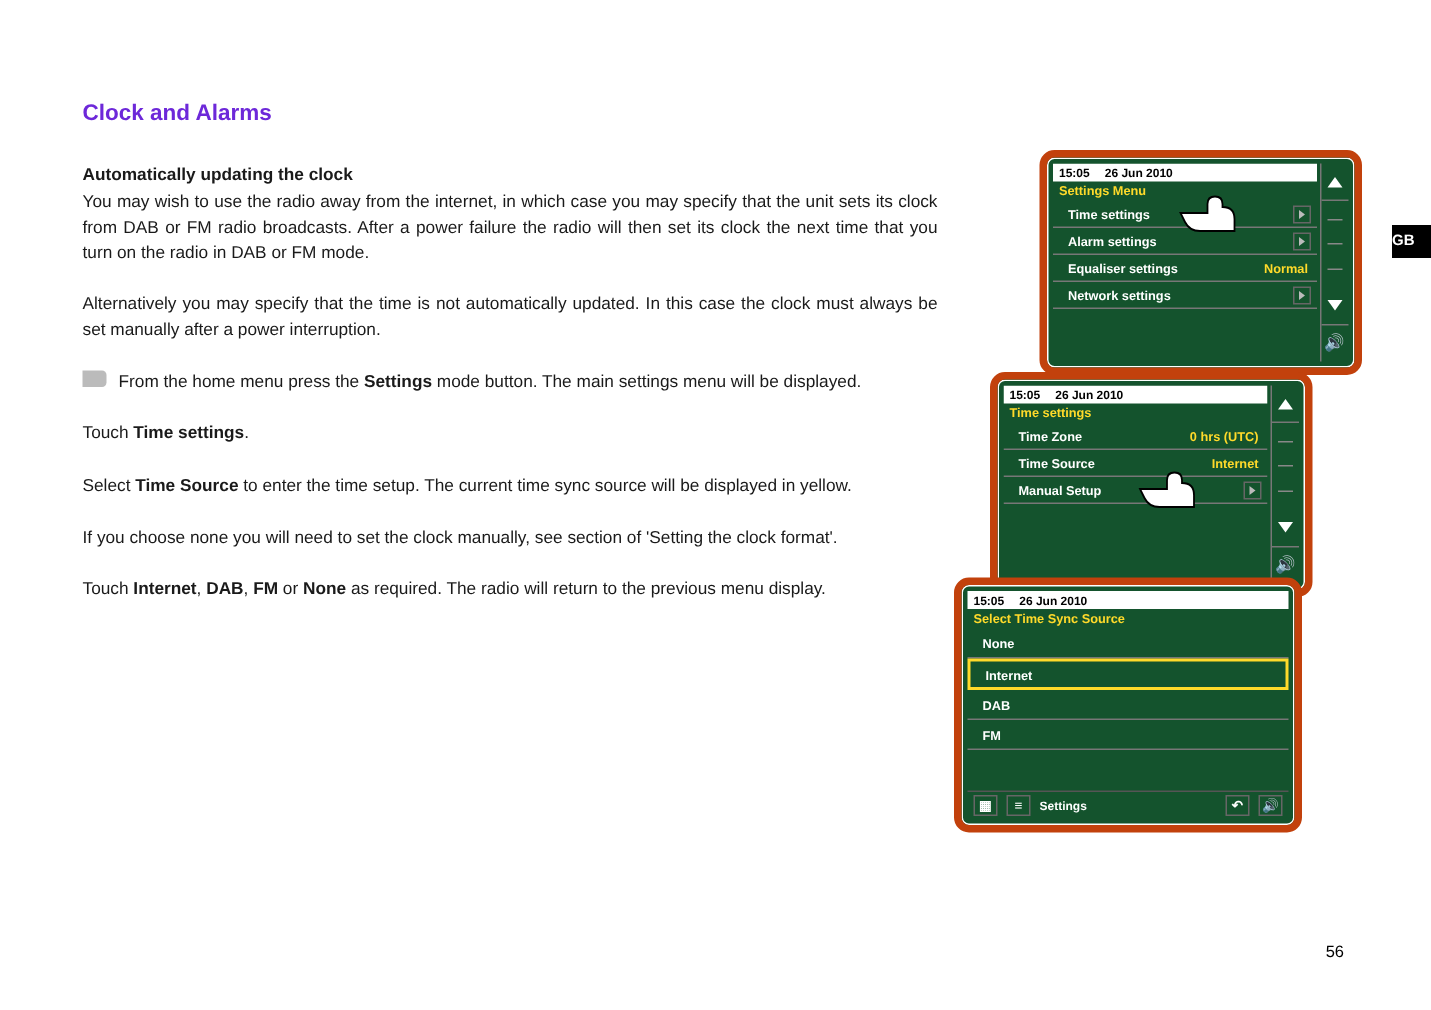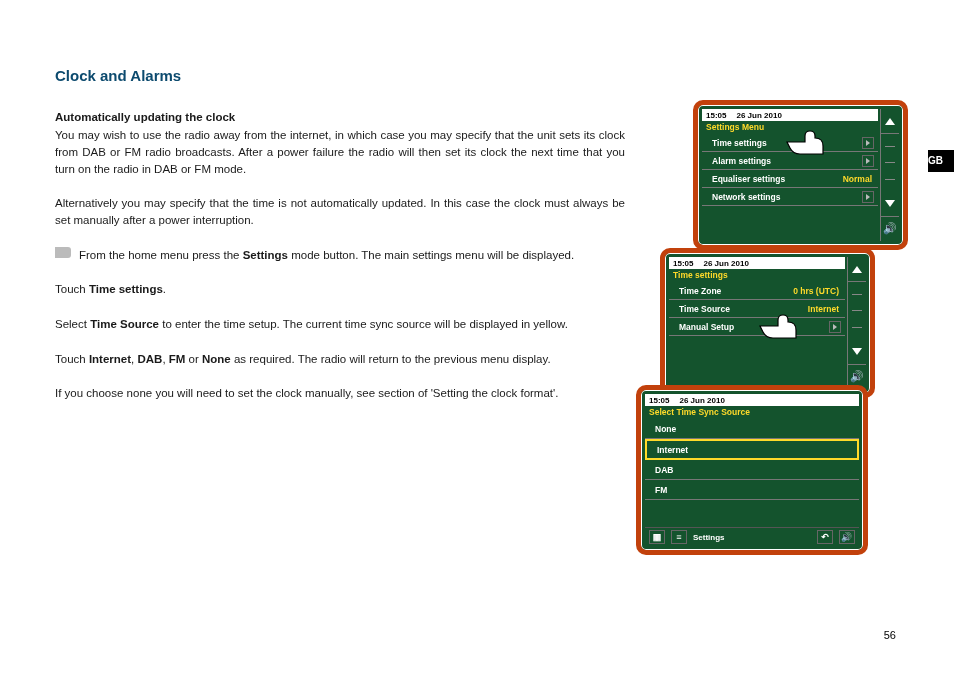--- a/index.html
+++ b/index.html
@@ -27,21 +27,21 @@
     top: 65px;
     width: 570px;
     font-size: 11.5px;
     line-height: 1.45;
     color: #1a1a1a;
   }
   .text-col h1 {
     margin: 0 0 22px 0;
     font-size: 15px;
     font-weight: bold;
-    color: #0c4a6e;
+    color: #6d28d9;
   }
   .text-col .subhead {
     font-weight: bold;
     margin-bottom: 2px;
   }
   .text-col p {
     margin: 0 0 18px 0;
     text-align: justify;
   }
   .text-col p.step {
@@ -220,24 +220,24 @@
   <p class="step">
     <span class="mode-icon"></span>
     <span>From the home menu press the </span><b>Settings</b><span> mode button. The main settings menu will be displayed.</span>
   </p>
   <p>
     <span>Touch </span><b>Time settings</b><span>.</span>
   </p>
   <p>
     <span>Select </span><b>Time Source</b><span> to enter the time setup. The current time sync source will be displayed in yellow.</span>
   </p>
+  <p>If you choose none you will need to set the clock manually, see section of 'Setting the clock format'.</p>
   <p>
     <span>Touch </span><b>Internet</b><span>, </span><b>DAB</b><span>, </span><b>FM</b><span> or </span><b>None</b><span> as required. The radio will return to the previous menu display.</span>
   </p>
-  <p>If you choose none you will need to set the clock manually, see section of 'Setting the clock format'.</p>
 </div>
 
 <div class="sidetab">GB</div>
 <div class="pagenum">56</div>
 
 <div class="screen" style="left:693px; top:100px; width:205px; height:140px;">
   <div class="inner">
     <div class="main">
       <div class="status">
         <span>15:05</span>

